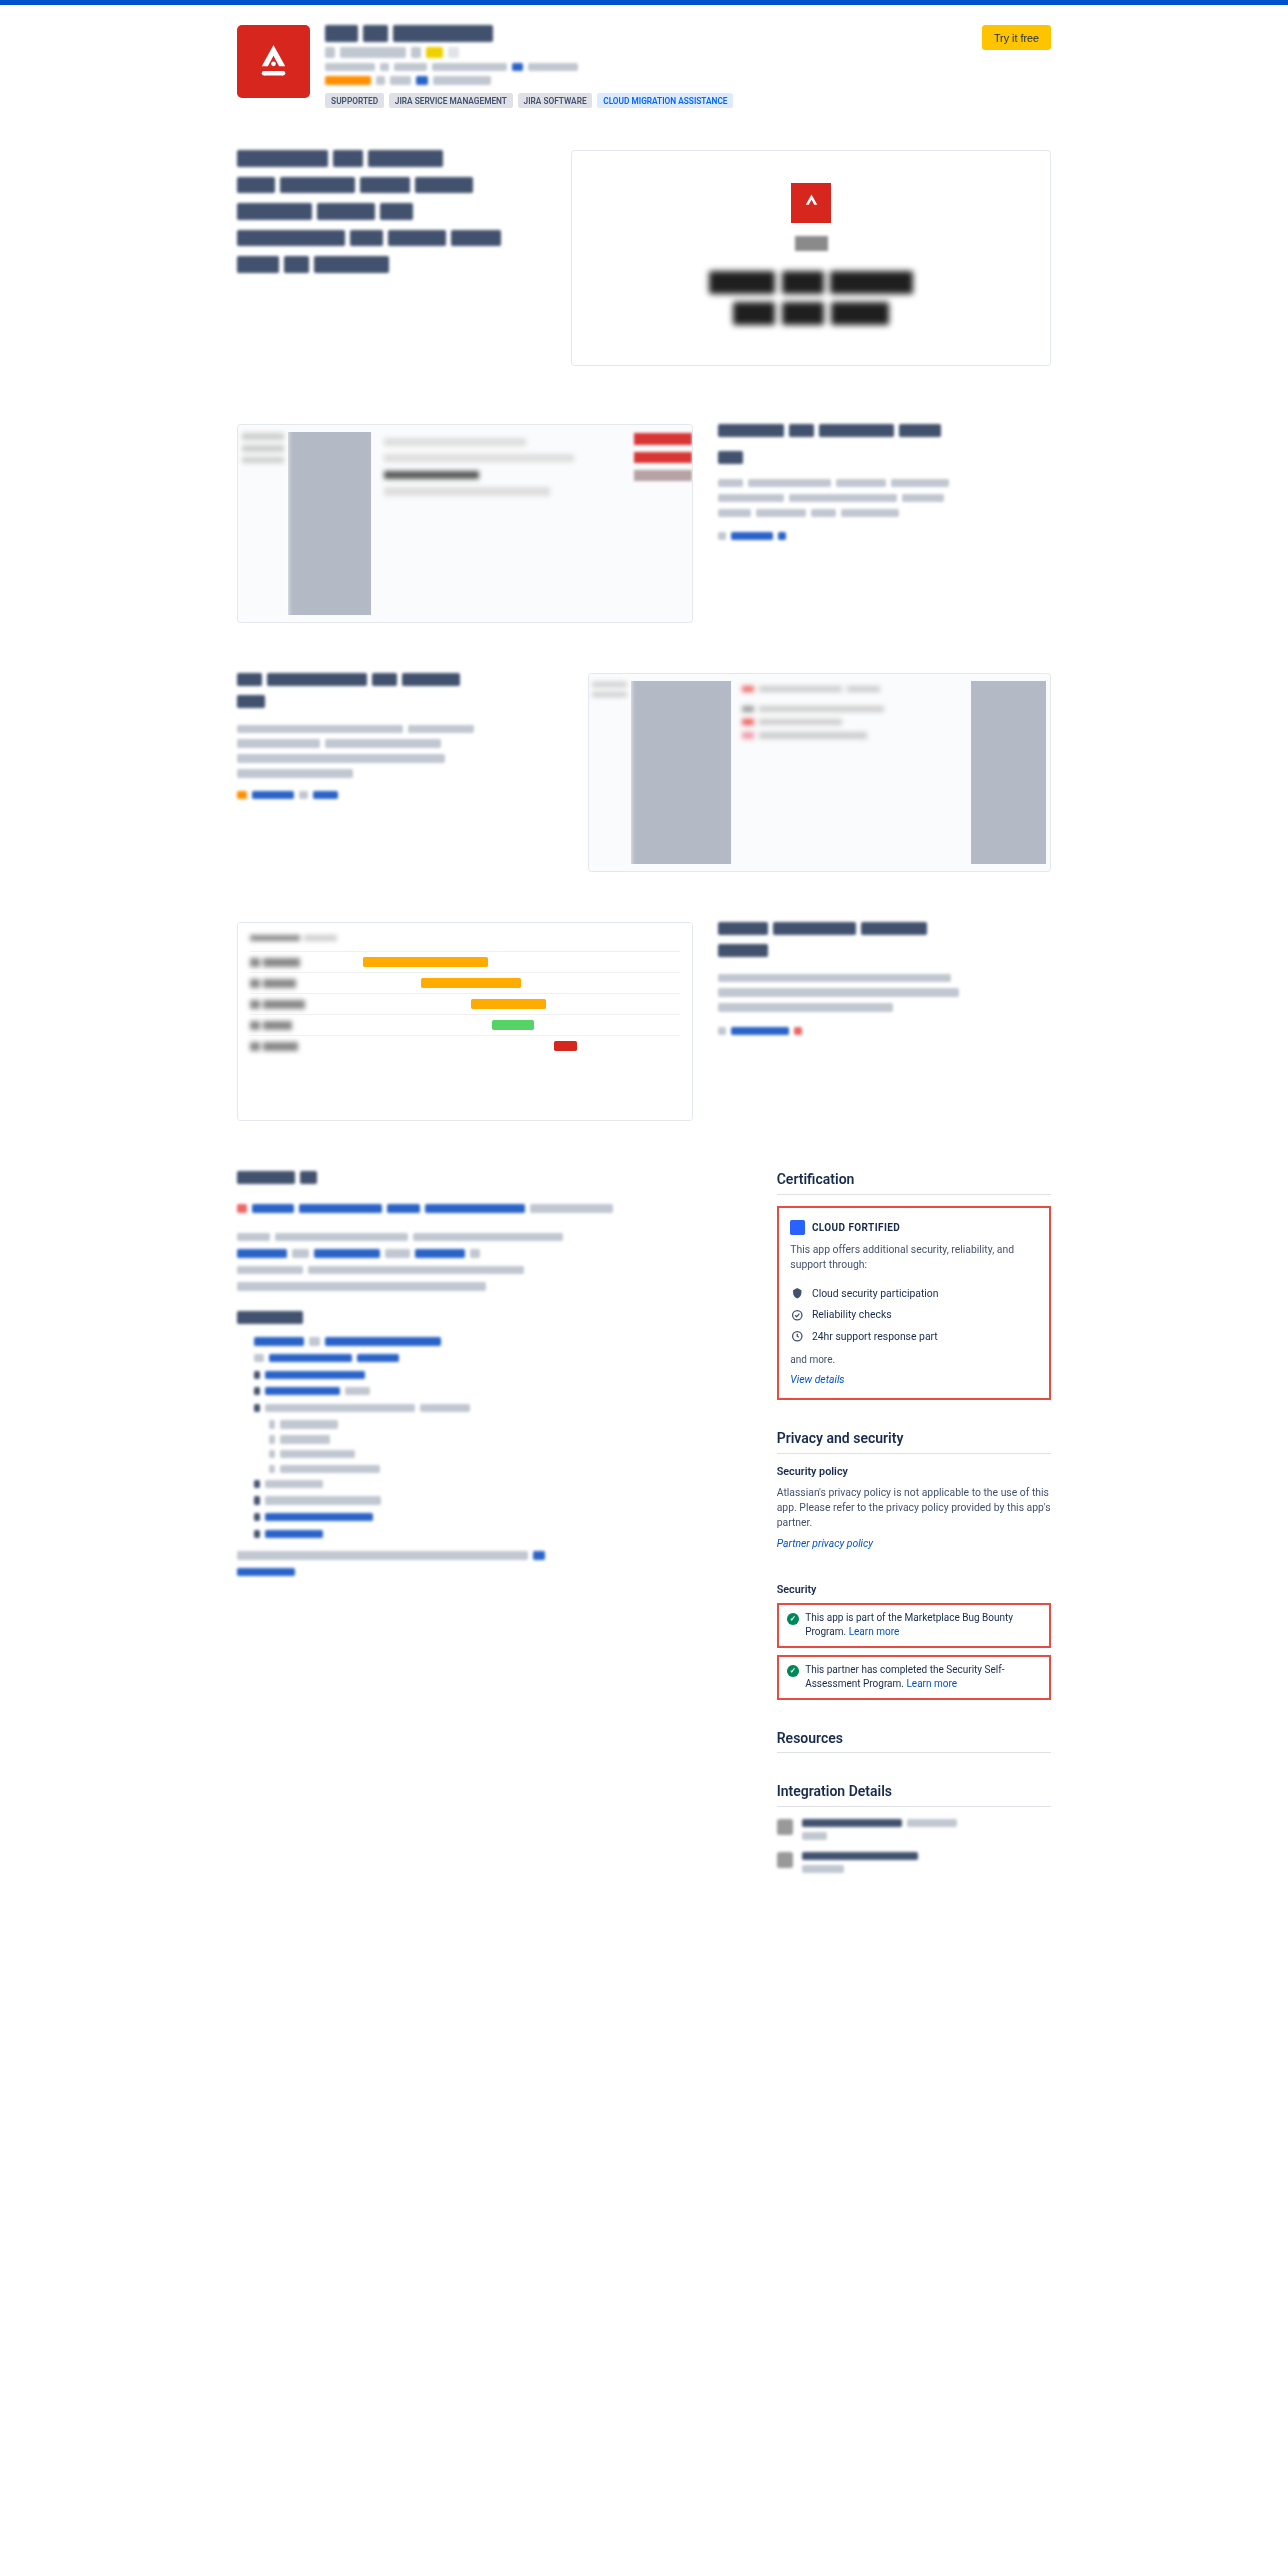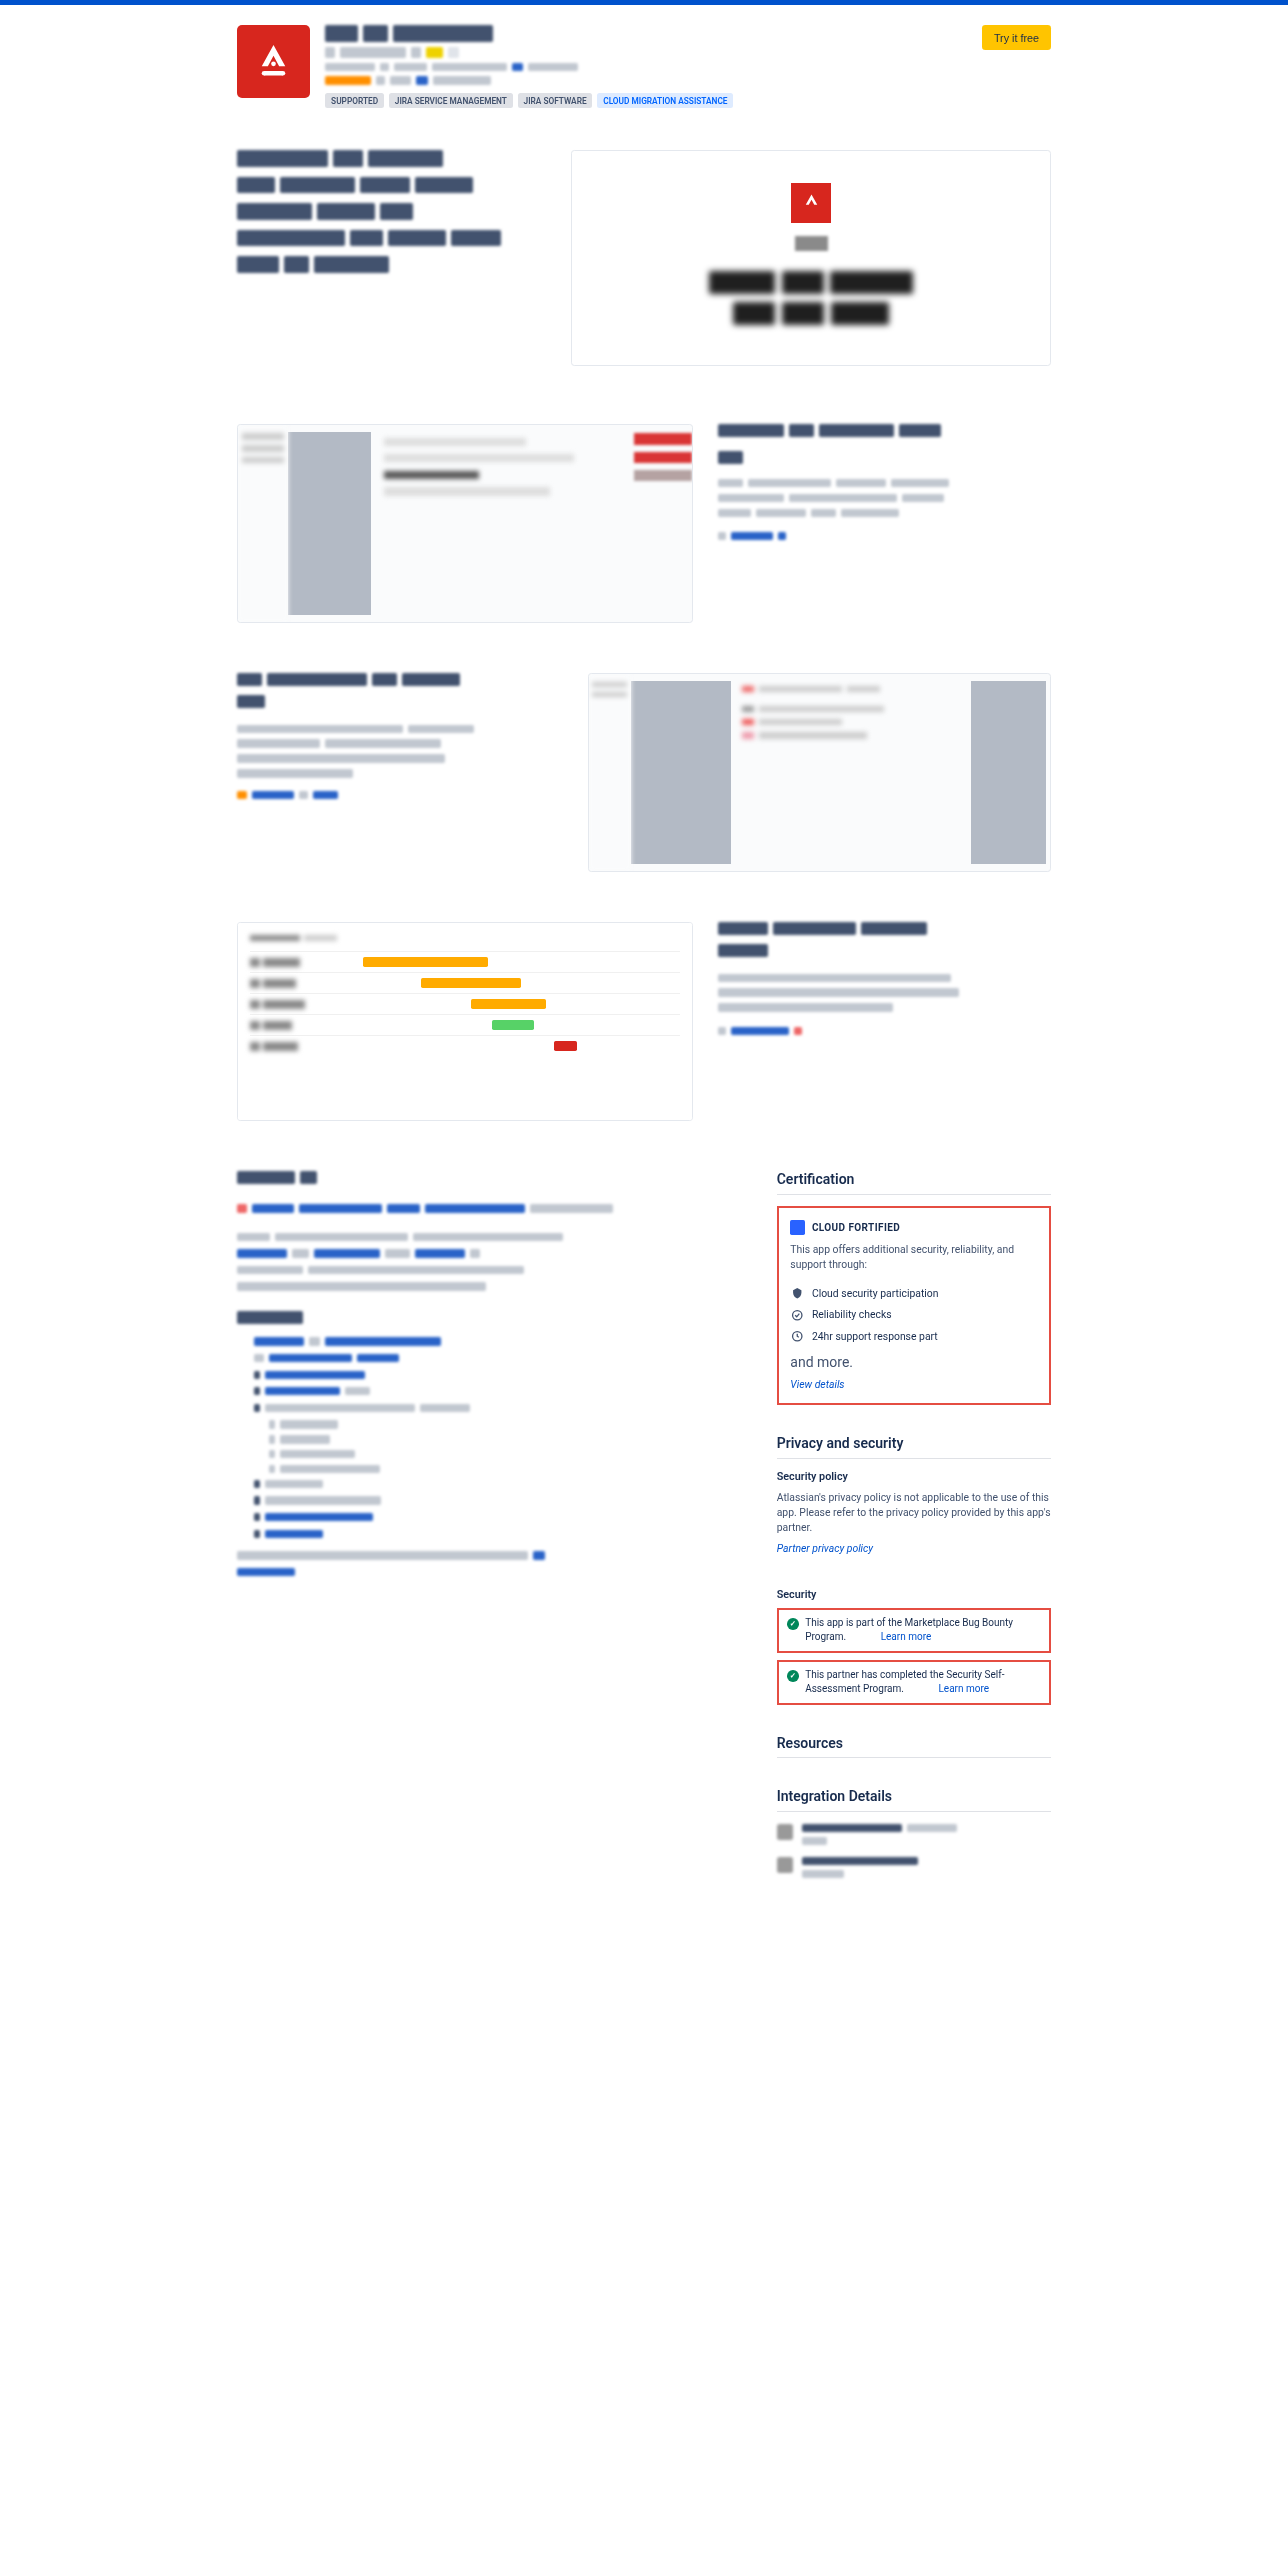--- a/index.html
+++ b/index.html
@@ -51,31 +51,31 @@
 .cf-list { list-style:none; font-size:10.4px; color:#172b4d; }
 .cf-list li { display:flex; align-items:center; gap:8.3px; padding: 4.2px 0; }
 .cf-list .icon-circle { width: 13.3px; height: 13.3px; display:flex; align-items:center; justify-content:center; }
 .link { color:#0052cc; font-size: 10.4px; text-decoration:none; cursor:pointer; display:inline-block;font-style:italic; }
 .sub-heading { font-size: 10.8px; font-weight:600; margin-bottom: 6.6px; color:#172b4d; }
 .side-text { font-size:10.4px; color:#42526e; line-height:1.45; margin-bottom:5px;}
 .sec-box { border: 2.5px solid #e54d42; padding: 6.6px 8.3px; margin-bottom: 6.6px; display:flex; gap:6.6px; align-items:flex-start;}
 .sec-box .check { width: 11.6px; height:11.6px; background:#00875a; border-radius:50%; flex-shrink:0; margin-top:1.7px; display:flex; align-items:center; justify-content:center;}
 .sec-box .check::after { content:'✓'; color:#fff; font-size:7.5px; font-weight:bold; }
 .sec-box span { font-size:10px; color:#172b4d; line-height:1.4; }
-.sec-box a { color:#0052cc; text-decoration:none;margin-left:32px; }
+.sec-box a { color:#0052cc; text-decoration:none; }
 .res-list a { display:block; color:#0052cc; font-size:10.8px; text-decoration:none; margin-bottom:8.3px; }
 .res-list .group-label { font-size:10.8px; color:#172b4d; font-weight:normal; margin:10px 0 6.6px; }
 .fort-icon { width: 15px; height: 15px; background:#2962ff; border-radius:1.7px; position:relative; }
 .cloud-icon { color:#0065ff; font-size:10px; }
 .gantt-placeholder { flex:1; padding: 11.6px; background:#fff; }
 .gantt-row { display:flex; align-items:center; gap:6.6px; padding:5px 0; border-top:0.8px solid #f0f0f0; }
 .gantt-label { width:75px; filter:blur(2.5px); display:flex; gap:3.3px; }
 .gantt-bar { height:10px; border-radius:1.7px; }
 .icon-svg { width:12.5px; height:12.5px; }
-.more-txt {font-size:14px; color:#42526e; margin:6.6px 0;}
+.more-txt {font-size:10px; color:#42526e; margin:6.6px 0;}
 .blur-card-icon { width:16.6px; height:16.6px; background:#999; filter:blur(1.7px); border-radius:2.5px;}
 </style>
 </head>
 <body>
 
 <div class="top-bar"></div>
 
 <div class="page">
 
   <div class="header-area">

